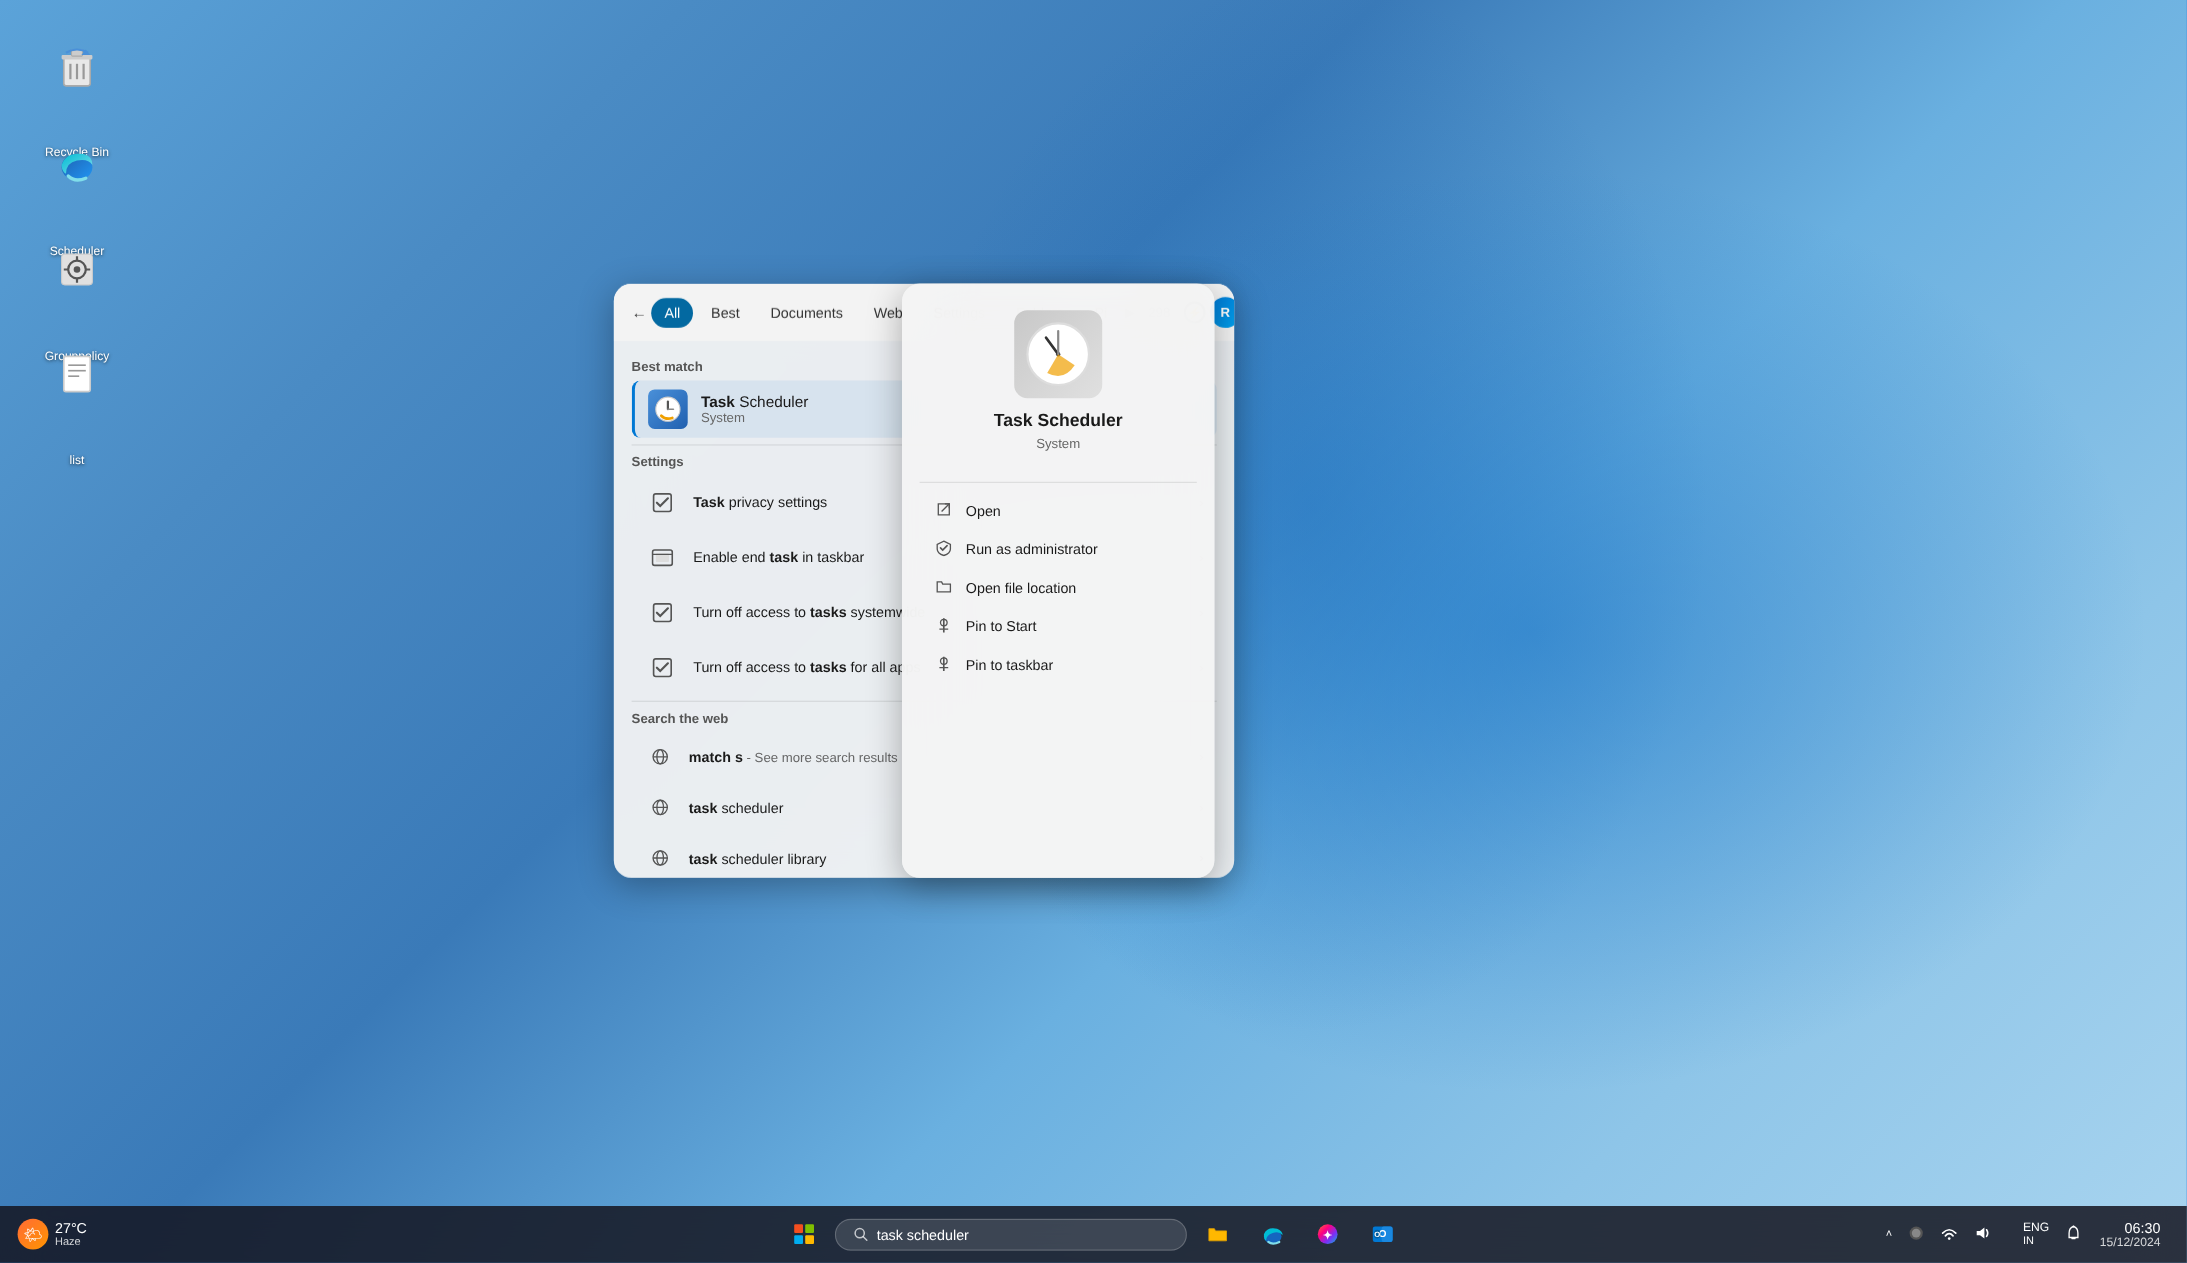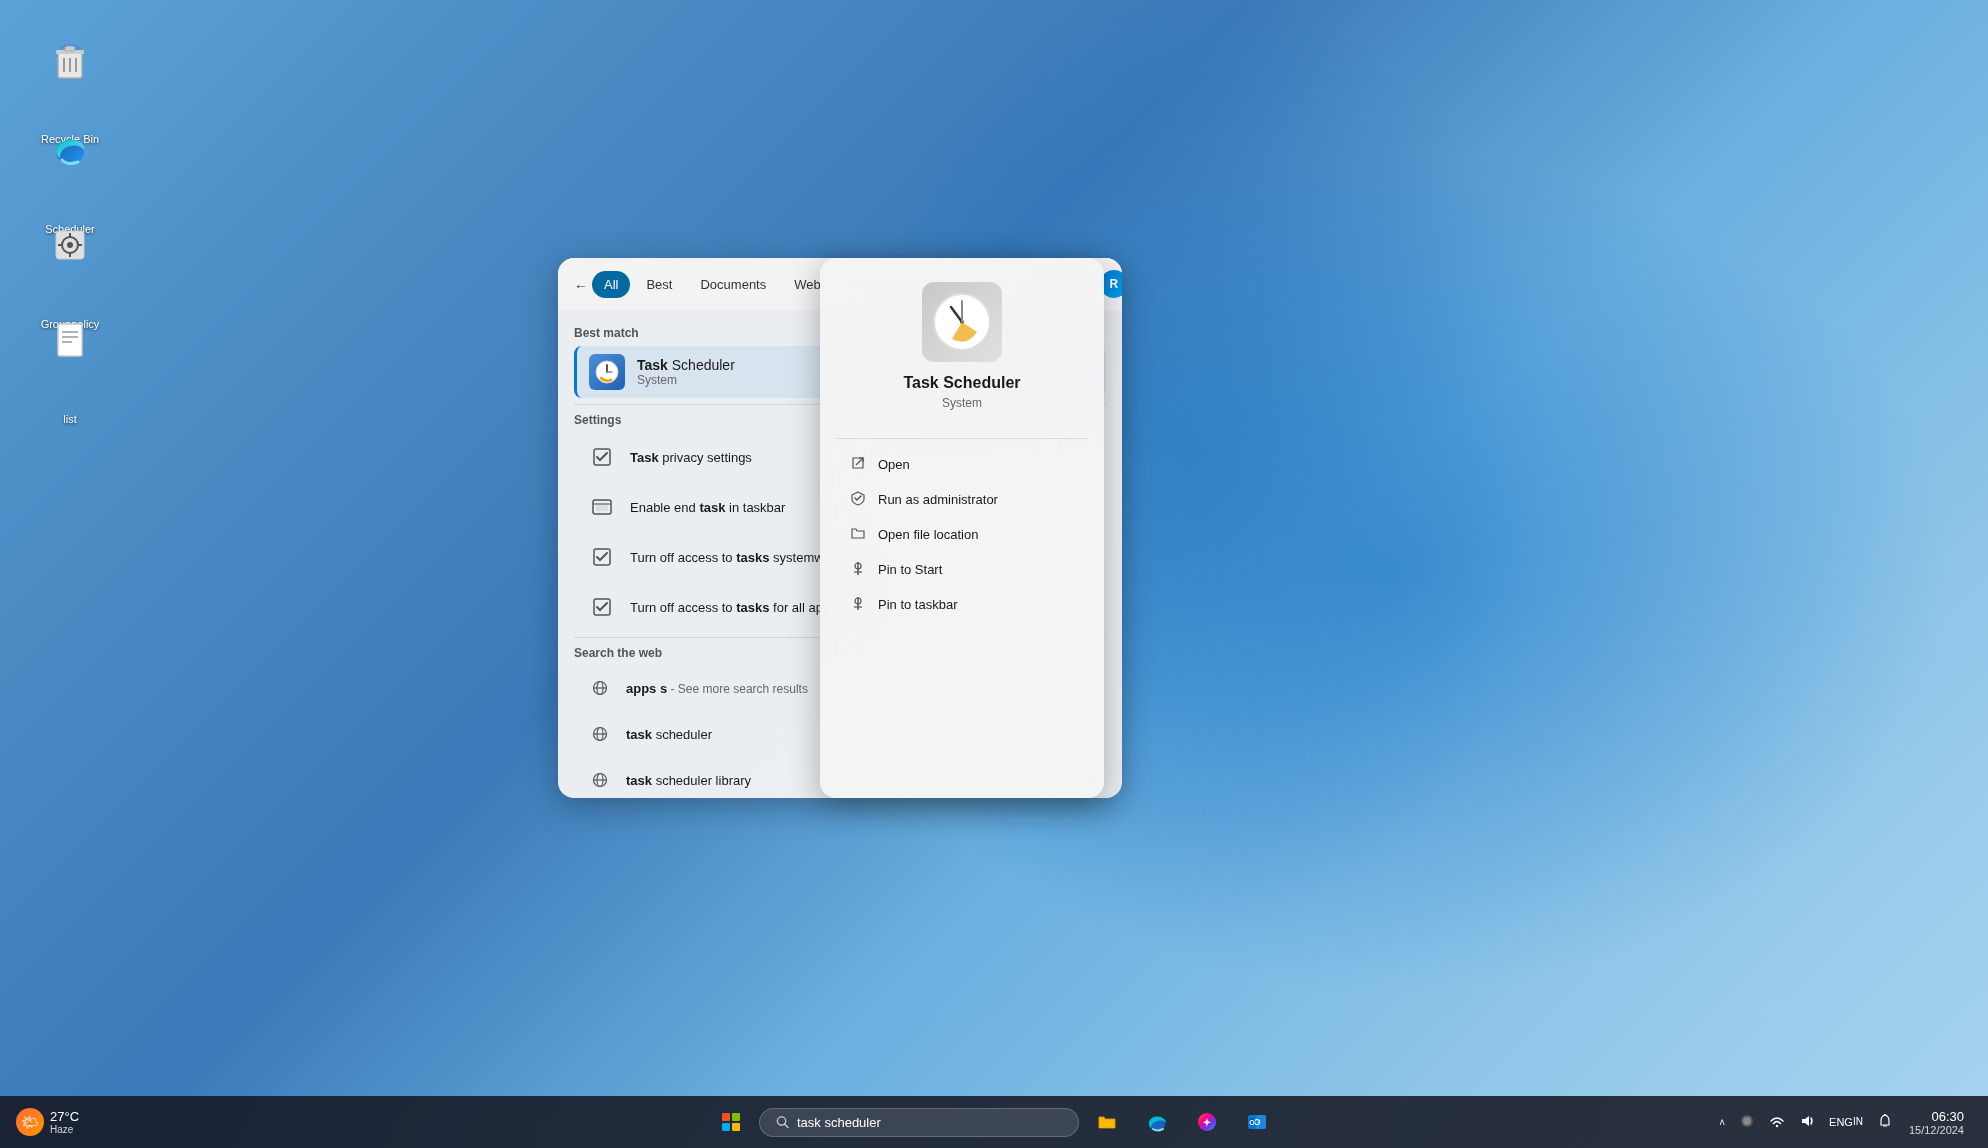--- a/index.html
+++ b/index.html
@@ -649,21 +649,21 @@
 
       <div class="web-search-item">
         <div class="search-globe-icon">
           <svg width="16" height="16" viewBox="0 0 16 16" fill="none">
             <circle cx="8" cy="8" r="6.5" stroke="#555" stroke-width="1.2"></circle>
             <ellipse cx="8" cy="8" rx="3" ry="6.5" stroke="#555" stroke-width="1.2"></ellipse>
             <line x1="1.5" y1="8" x2="14.5" y2="8" stroke="#555" stroke-width="1.2"></line>
           </svg>
         </div>
         <div class="web-search-text">
-          <span class="highlight">apps s</span><span class="web-search-see-more"> - See more search results</span>
+          <span class="highlight">match s</span><span class="web-search-see-more"> - See more search results</span>
         </div>
         <span class="web-search-arrow">›</span>
       </div>
 
       <div class="web-search-item">
         <div class="search-globe-icon">
           <svg width="16" height="16" viewBox="0 0 16 16" fill="none">
             <circle cx="8" cy="8" r="6.5" stroke="#555" stroke-width="1.2"></circle>
             <ellipse cx="8" cy="8" rx="3" ry="6.5" stroke="#555" stroke-width="1.2"></ellipse>
             <line x1="1.5" y1="8" x2="14.5" y2="8" stroke="#555" stroke-width="1.2"></line>
@@ -859,21 +859,21 @@
         </div>
 
         <div class="tray-icon">
           <svg width="16" height="16" viewBox="0 0 16 16" fill="none">
             <path d="M3 6 L3 10 L6 10 L10 13 L10 3 L6 6 Z" fill="white"></path>
             <path d="M12 5 Q14 8 12 11" stroke="white" stroke-width="1.5" fill="none" stroke-linecap="round"></path>
           </svg>
         </div>
 
         <div class="tray-icon" style="font-size:11px;line-height:1.1;">
-          <div style="display:flex;flex-direction:row;align-items:flex-start;">
+          <div style="display:flex;flex-direction:column;align-items:flex-start;margin-left:15px;">
             <span>ENG</span>
             <span style="font-size:10px;">IN</span>
           </div>
         </div>
 
         <div class="tray-icon">
           <svg width="16" height="16" viewBox="0 0 16 16" fill="none">
             <path d="M8 2 Q12 3 12 8 L12 12 L4 12 L4 8 Q4 3 8 2Z" stroke="white" stroke-width="1.2" fill="none"></path>
             <line x1="6.5" y1="13" x2="9.5" y2="13" stroke="white" stroke-width="1.2" stroke-linecap="round"></line>
             <circle cx="8" cy="2" r="1" fill="white"></circle>

